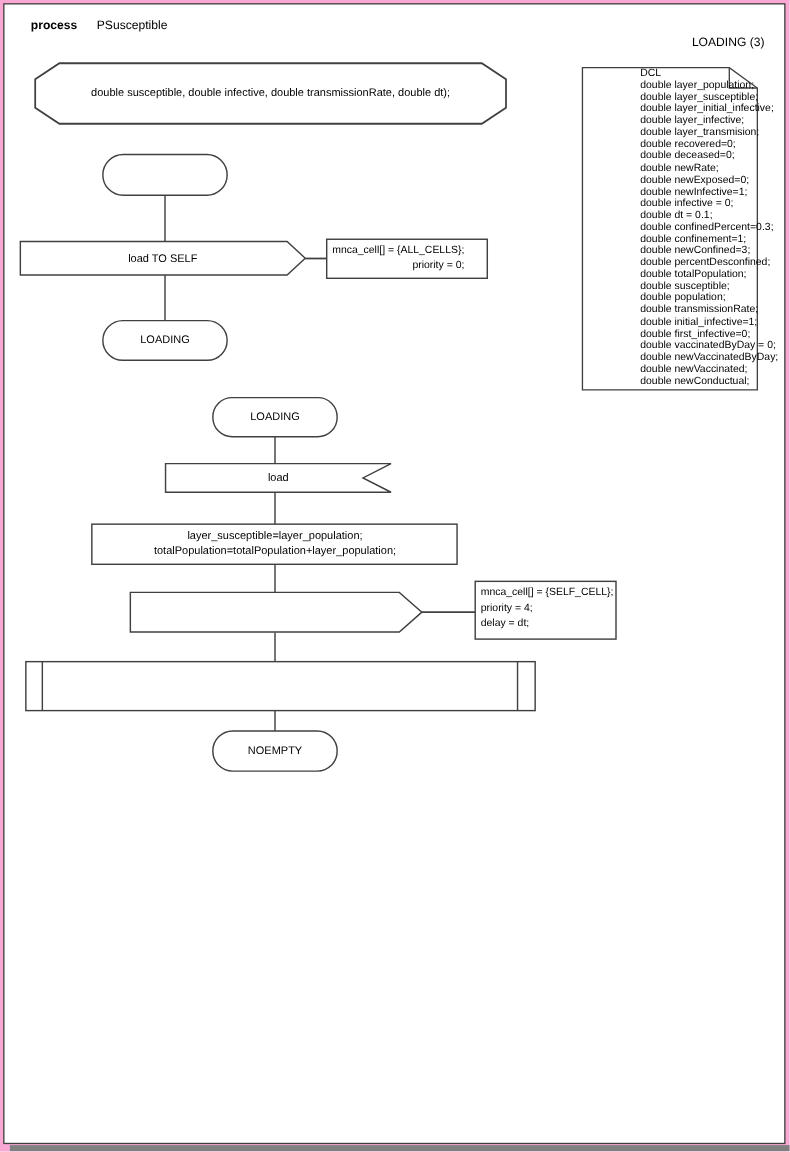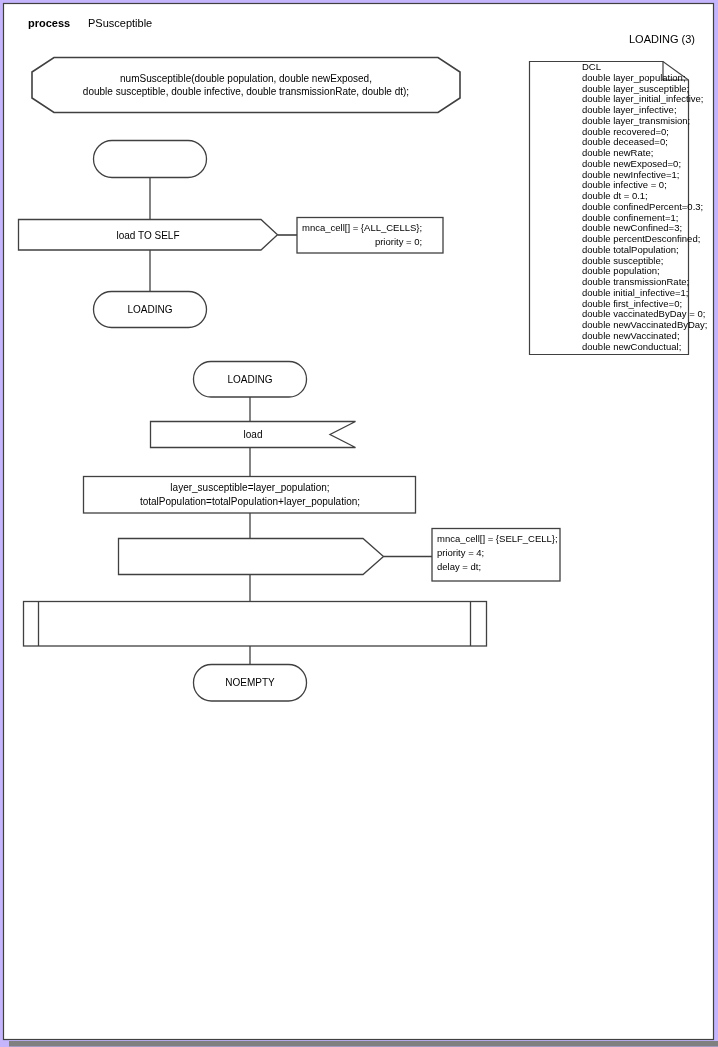--- a/index.html
+++ b/index.html
@@ -1,19 +1,19 @@
 <!DOCTYPE html>
 <html><head>
 <meta charset="utf-8">
 <style>
   html,body{margin:0;padding:0;background:#fff;}
   #page{
     position:relative;
     width:718px;height:1047px;
-    background:#c4b5fd;
+    background:#f9a8d4;
     font-family:"Liberation Sans", sans-serif;
     color:#000;
     overflow:hidden;
   }
   #shapes{position:absolute;left:0;top:0;}
   .lbl{position:absolute;font-size:10px;color:#000;}
   .center{display:flex;flex-direction:column;align-items:center;justify-content:center;text-align:center;}
   .hdr{font-size:11px;top:17px;}
   .bold{font-weight:bold;}
   .multi div{line-height:13.5px;white-space:nowrap;}
@@ -70,21 +70,20 @@
     <line x1="470.5" y1="601.5" x2="470.5" y2="646" stroke="#404040" stroke-width="1.3"></line>
 
     <rect x="193.5" y="664.5" width="113" height="36.5" rx="18" fill="#ffffff" stroke="#404040" stroke-width="1.3"></rect>
   </svg>
 
   <div class="lbl hdr bold" style="left:28px;">process</div>
   <div class="lbl hdr" style="left:88px;">PSusceptible</div>
   <div class="lbl hdr" style="right:23px;margin-top:16px;">LOADING (3)</div>
 
   <div class="lbl center multi" style="left:32px;top:57px;width:428px;height:56px;">
-      <div>numSusceptible(double population, double newExposed,</div>
       <div>double susceptible, double infective, double transmissionRate, double dt);</div>
     </div>
 
   <div class="lbl dcl-text" style="left:534px;top:62px;width:152px;">
     <div>DCL</div>
     <div>
         <div>double layer_population;</div>
         <div>double layer_susceptible;</div>
         <div>double layer_initial_infective;</div>
         <div>double layer_infective;</div>

